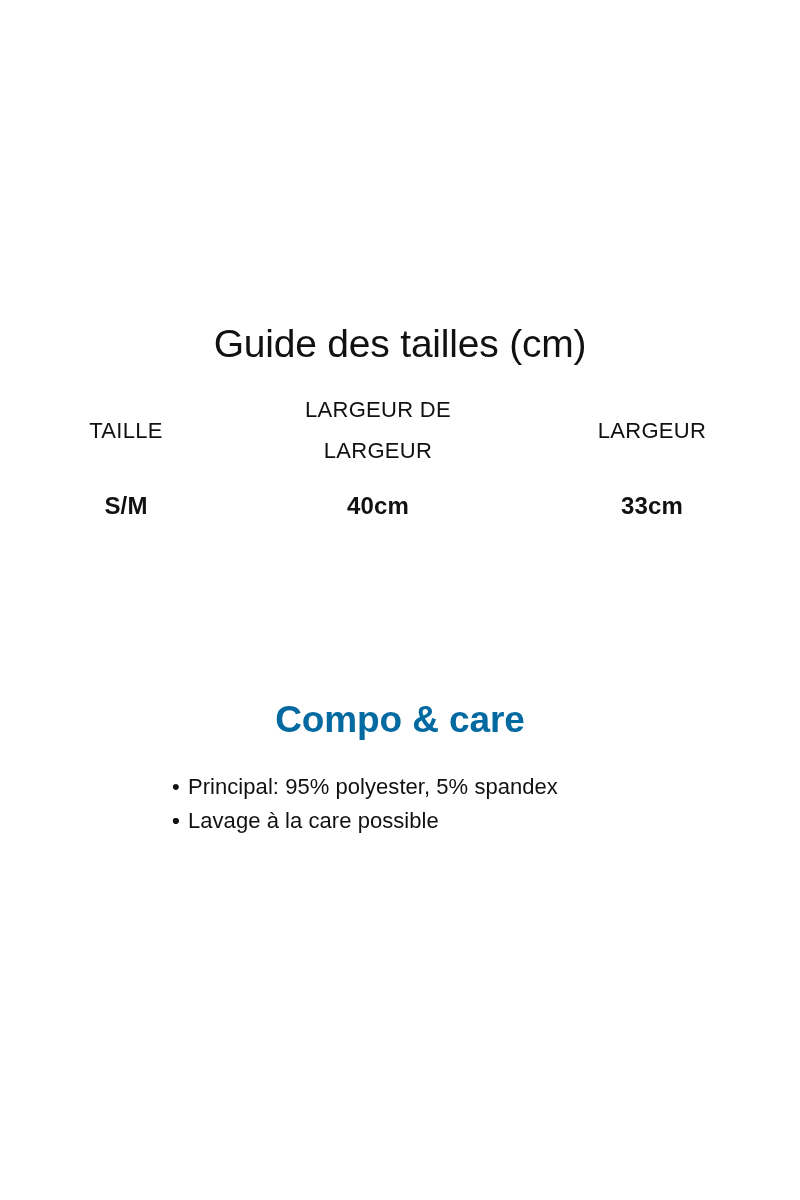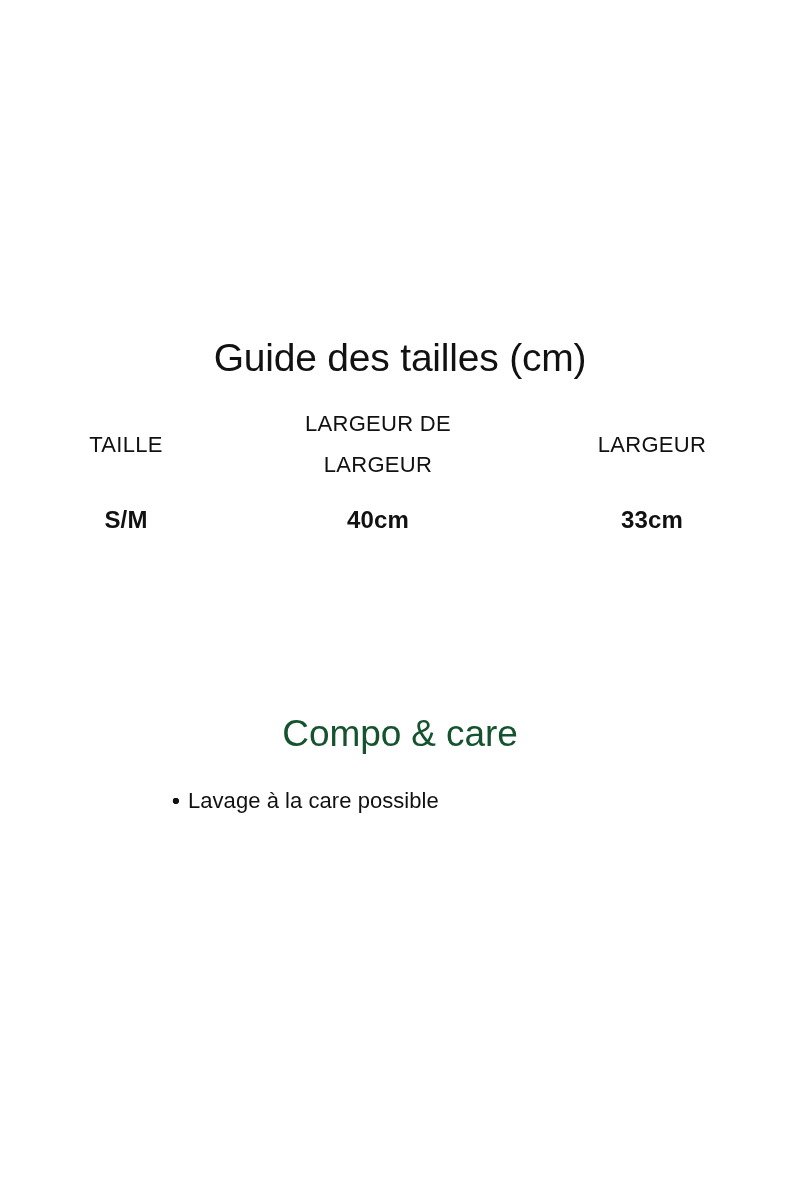--- a/index.html
+++ b/index.html
@@ -14,21 +14,20 @@
     color: #1a1a1a;
     -webkit-font-smoothing: antialiased;
     overflow: hidden;
   }
 
   .page {
     position: relative;
     width: 800px;
     height: 868px;
     box-sizing: border-box;
-    margin-top: 14px;
   }
 
   
   .size-guide-title {
     position: absolute;
     top: 296px;
     left: 0;
     width: 800px;
     text-align: center;
     font-size: 39px;
@@ -86,24 +85,24 @@
   }
 
   
   .compo-title {
     position: absolute;
     top: 668px;
     left: 0;
     width: 800px;
     text-align: center;
     font-size: 37px;
-    font-weight: 400;
+    font-weight: 700;
     letter-spacing: -0.1px;
     line-height: 1.12;
-    color: #14532d;
+    color: #0369a1;
     white-space: nowrap;
   }
 
   
   .care-list {
     position: absolute;
     top: 770px;
     left: 172px;
     margin: 0;
     padding: 0;
@@ -160,20 +159,21 @@
         <td>33cm</td>
       </tr>
     </tbody>
   </table>
 
   <h2 class="compo-title">Compo &amp; care</h2>
 
   <ul class="care-list">
     <li>
       <span class="bullet">•</span>
+      <span>Principal: 95% polyester, 5% spandex</span>
     </li>
     <li>
       <span class="bullet">•</span>
     </li>
     <li>
       <span class="bullet">•</span>
       <span>Lavage à la care possible</span>
     </li>
   </ul>
 

